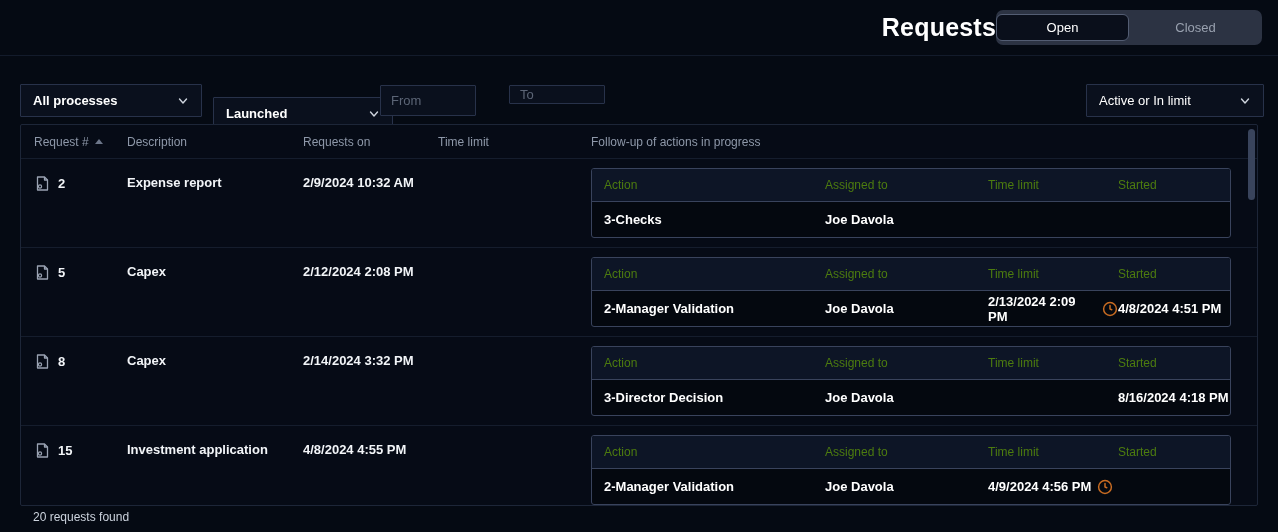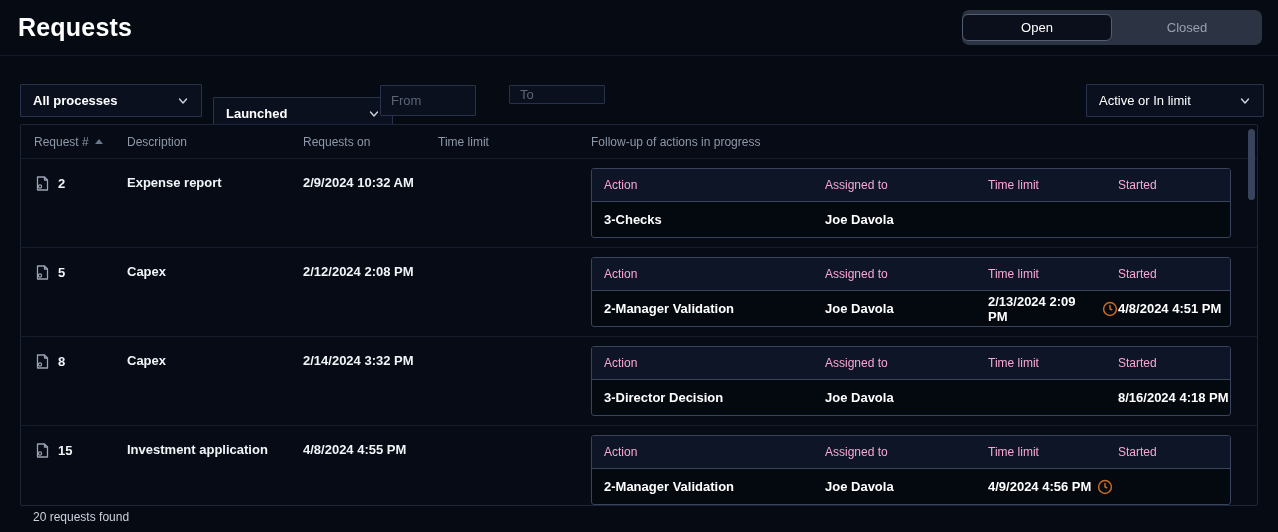--- a/index.html
+++ b/index.html
@@ -7,30 +7,30 @@
   body {
     background:#050a13;
     font-family:"Liberation Sans","DejaVu Sans",sans-serif;
     color:#e8ecf1;
     position:relative;
     overflow:hidden;
   }
   
   .header {
     height:56px;
-    display:flex; align-items:center; justify-content:space-between;
+    display:flex; align-items:center; justify-content:flex-end;
     padding:0 16px 0 18px;
     border-bottom:1px solid #131b2b;
   }
   .page-title { font-size:25px; font-weight:700; color:#ffffff; letter-spacing:.2px; }
   .toggle {
     display:flex; align-items:center;
     background:#2c3343;
     border-radius:7px;
-    width:300px; height:35px;
+    width:266px; height:35px;
   }
   .toggle-seg {
     flex:1; height:27px;
     display:flex; align-items:center; justify-content:center;
     font-size:13px; border-radius:6px; cursor:pointer;
     color:#99a1af; background:transparent; border:1px solid transparent;
   }
   .toggle-seg.active {
     background:#0a0f1b;
     border:1px solid #535d73;
@@ -100,21 +100,21 @@
     border:1px solid #39435c;
     border-radius:3px;
     overflow:hidden;
     background:#04080f;
   }
   .sub-head {
     display:grid; grid-template-columns:221px 163px 130px 1fr;
     padding-left:12px; height:33px; align-items:center;
     background:#0d1526;
     border-bottom:1px solid #39435c;
-    font-size:12px; color:#f9a8d4;
+    font-size:12px; color:#4d7c0f;
   }
   .sub-row {
     display:grid; grid-template-columns:221px 163px 130px 1fr;
     padding-left:12px; height:35px; align-items:center;
     font-size:13px; font-weight:700; color:#ffffff;
   }
   .sub-row .tl { display:flex; align-items:center; gap:6px; font-weight:700; }
   .clock-icon { width:16px; height:16px; flex:0 0 auto; }
   
   .vscroll {

